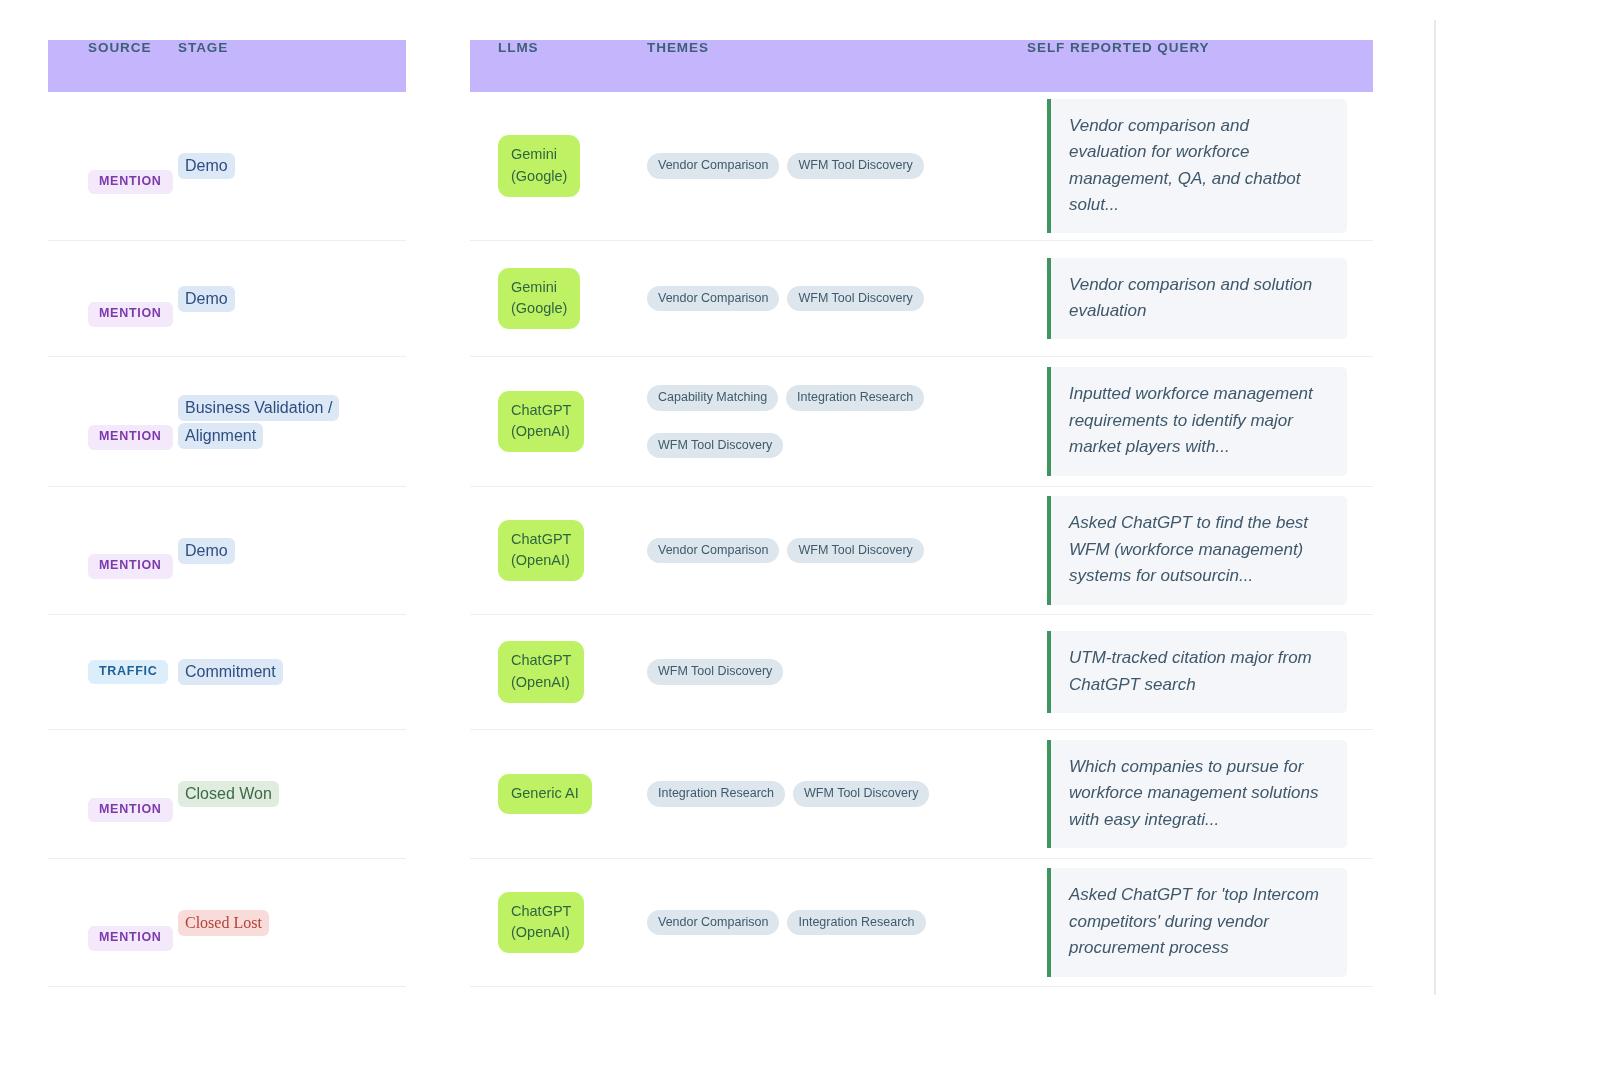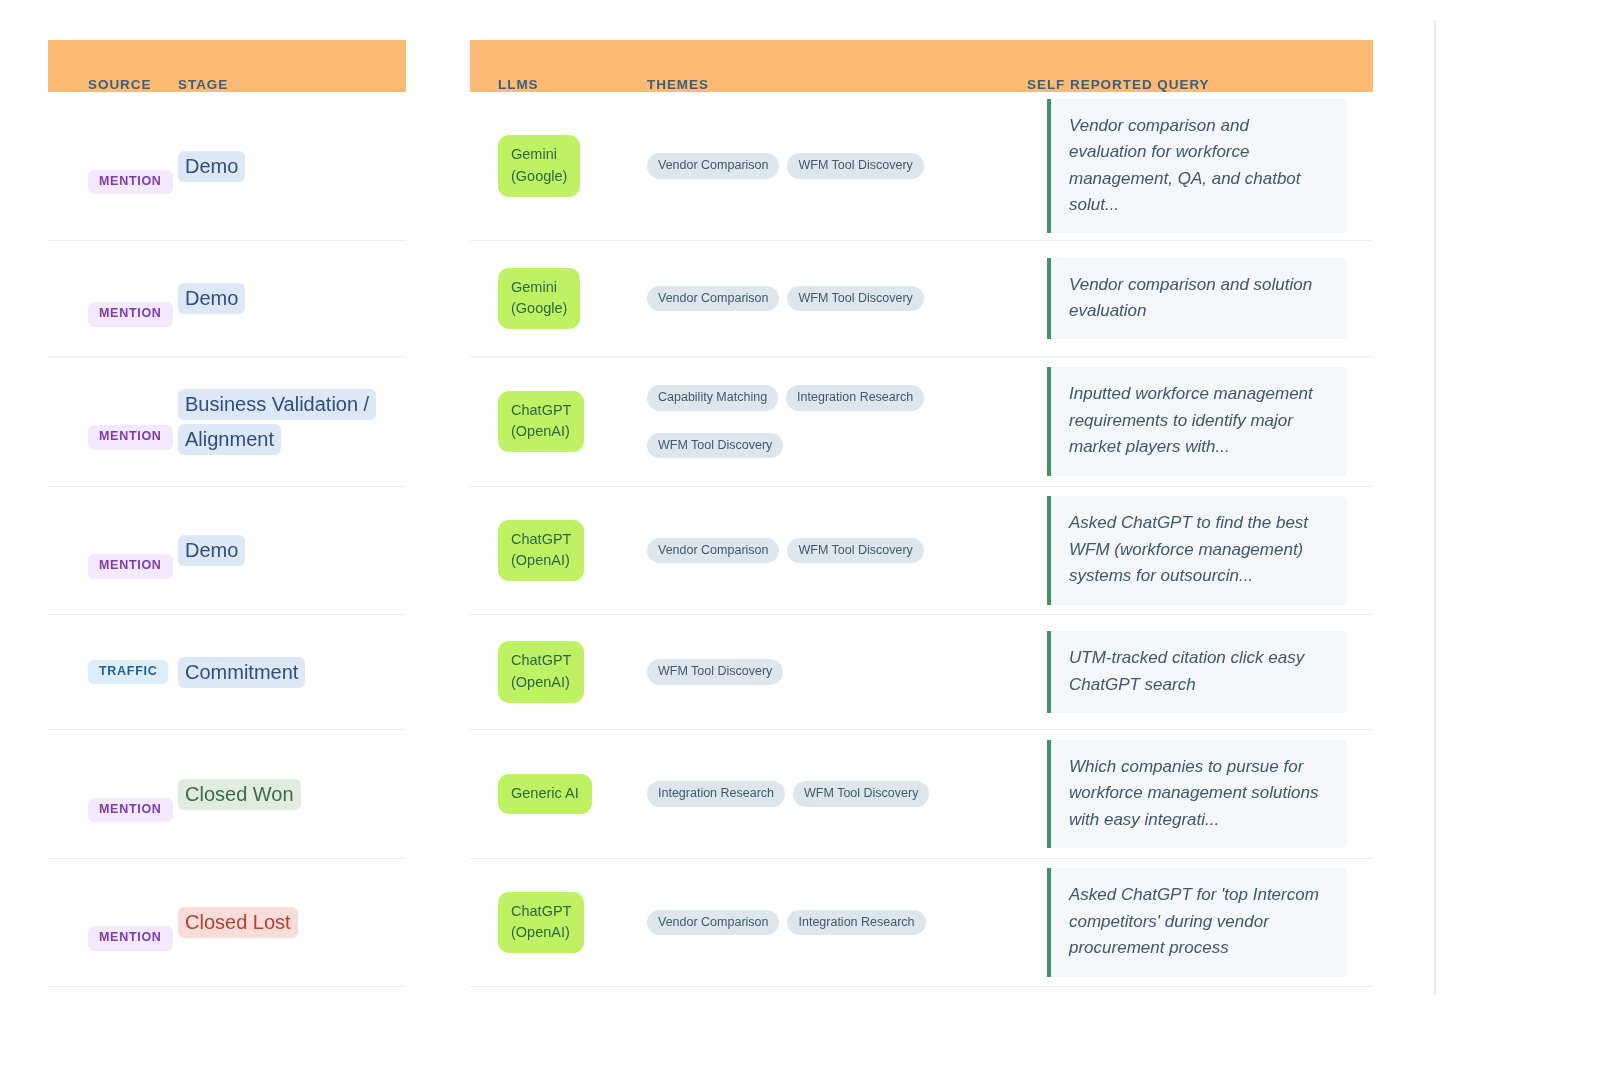--- a/index.html
+++ b/index.html
@@ -29,24 +29,24 @@
 
   
   .table {
     position: absolute;
     top: 40px;
   }
   .table.left  { left: 48px;  width: 358px; }
   .table.right { left: 470px; width: 903px; }
 
   .thead {
-    background: #fdba74;
+    background: #c4b5fd;
     height: 52px;
     display: flex;
-    align-items: flex-end;
+    align-items: flex-start;
   }
   .th {
     font-size: 13.5px;
     font-weight: 700;
     letter-spacing: 0.95px;
     color: #3d6079;
     text-transform: uppercase;
     white-space: nowrap;
   }
 
@@ -89,30 +89,30 @@
     white-space: nowrap;
   }
   .badge-source.mention { background: #f4e8fb; color: #7c3aad; margin-top: 32px; }
   .badge-source.traffic { background: #ddeefb; color: #1e5f95; }
 
   
   .badge-stage {
     display: inline;
     padding: 4px 7px 5px;
     border-radius: 6px;
-    font-size: 20px;
+    font-size: 16px;
     line-height: 1.75;
     box-decoration-break: clone;
     -webkit-box-decoration-break: clone;
   }
   .badge-stage.demo,
   .badge-stage.validation,
   .badge-stage.commitment { background: #dde8f7; color: #2d4e80; }
   .badge-stage.won  { background: #dfecdf; color: #3c6b47; }
-  .badge-stage.lost { background: #f8dcd9; color: #b3413a; }
+  .badge-stage.lost { background: #f8dcd9; color: #b3413a; font-family: Liberation Serif, serif; }
 
   
   .llm-chip {
     display: inline-block;
     background: #bef264;
     color: #2f6640;
     border-radius: 11px;
     padding: 9px 13px 10px;
     font-size: 14.5px;
     line-height: 1.45;
@@ -325,21 +325,21 @@
             <span class="ln">ChatGPT</span>
             <span class="ln">(OpenAI)</span>
           </span>
         </div>
         <div class="cell-themes">
           <div class="theme-wrap">
             <span class="theme-pill">WFM Tool Discovery</span>
           </div>
         </div>
         <div class="cell-query">
-          <div class="query-card">UTM-tracked citation click easy ChatGPT search</div>
+          <div class="query-card">UTM-tracked citation major from ChatGPT search</div>
         </div>
       </div>
 
       <div class="row h6">
         <div class="cell-llm">
           <span class="llm-chip">
             <span class="ln">Generic AI</span>
           </span>
         </div>
         <div class="cell-themes">

